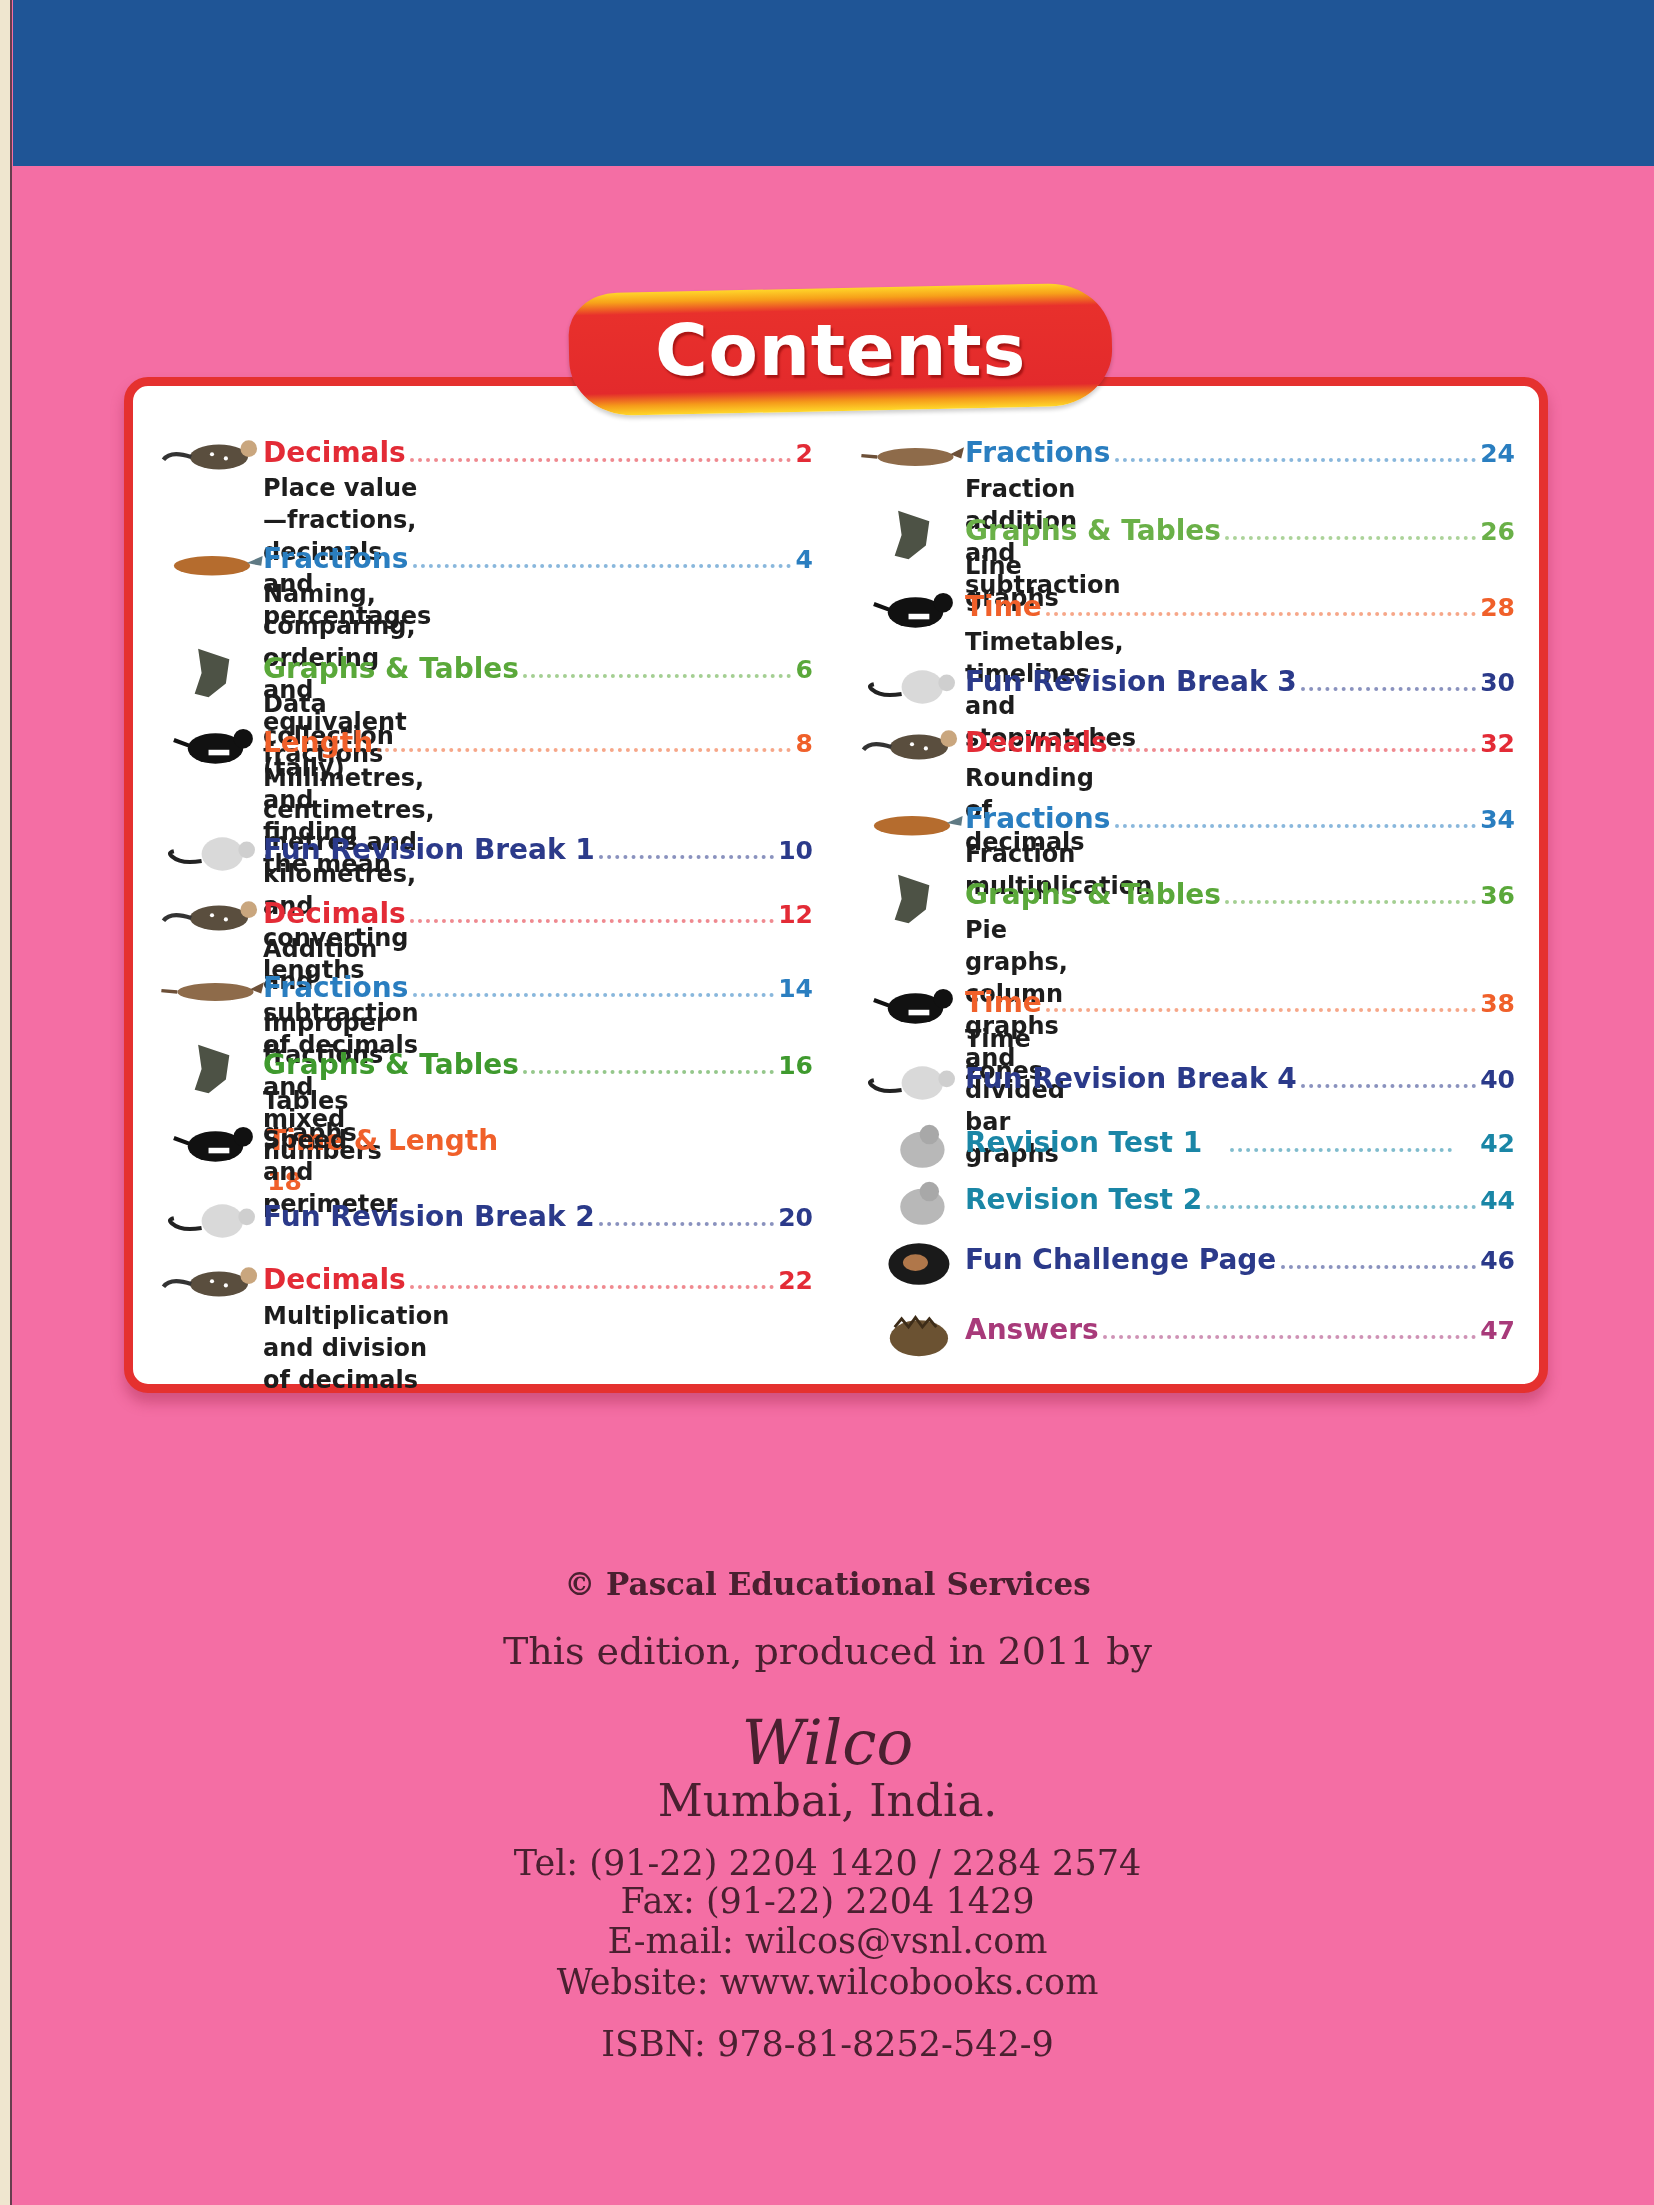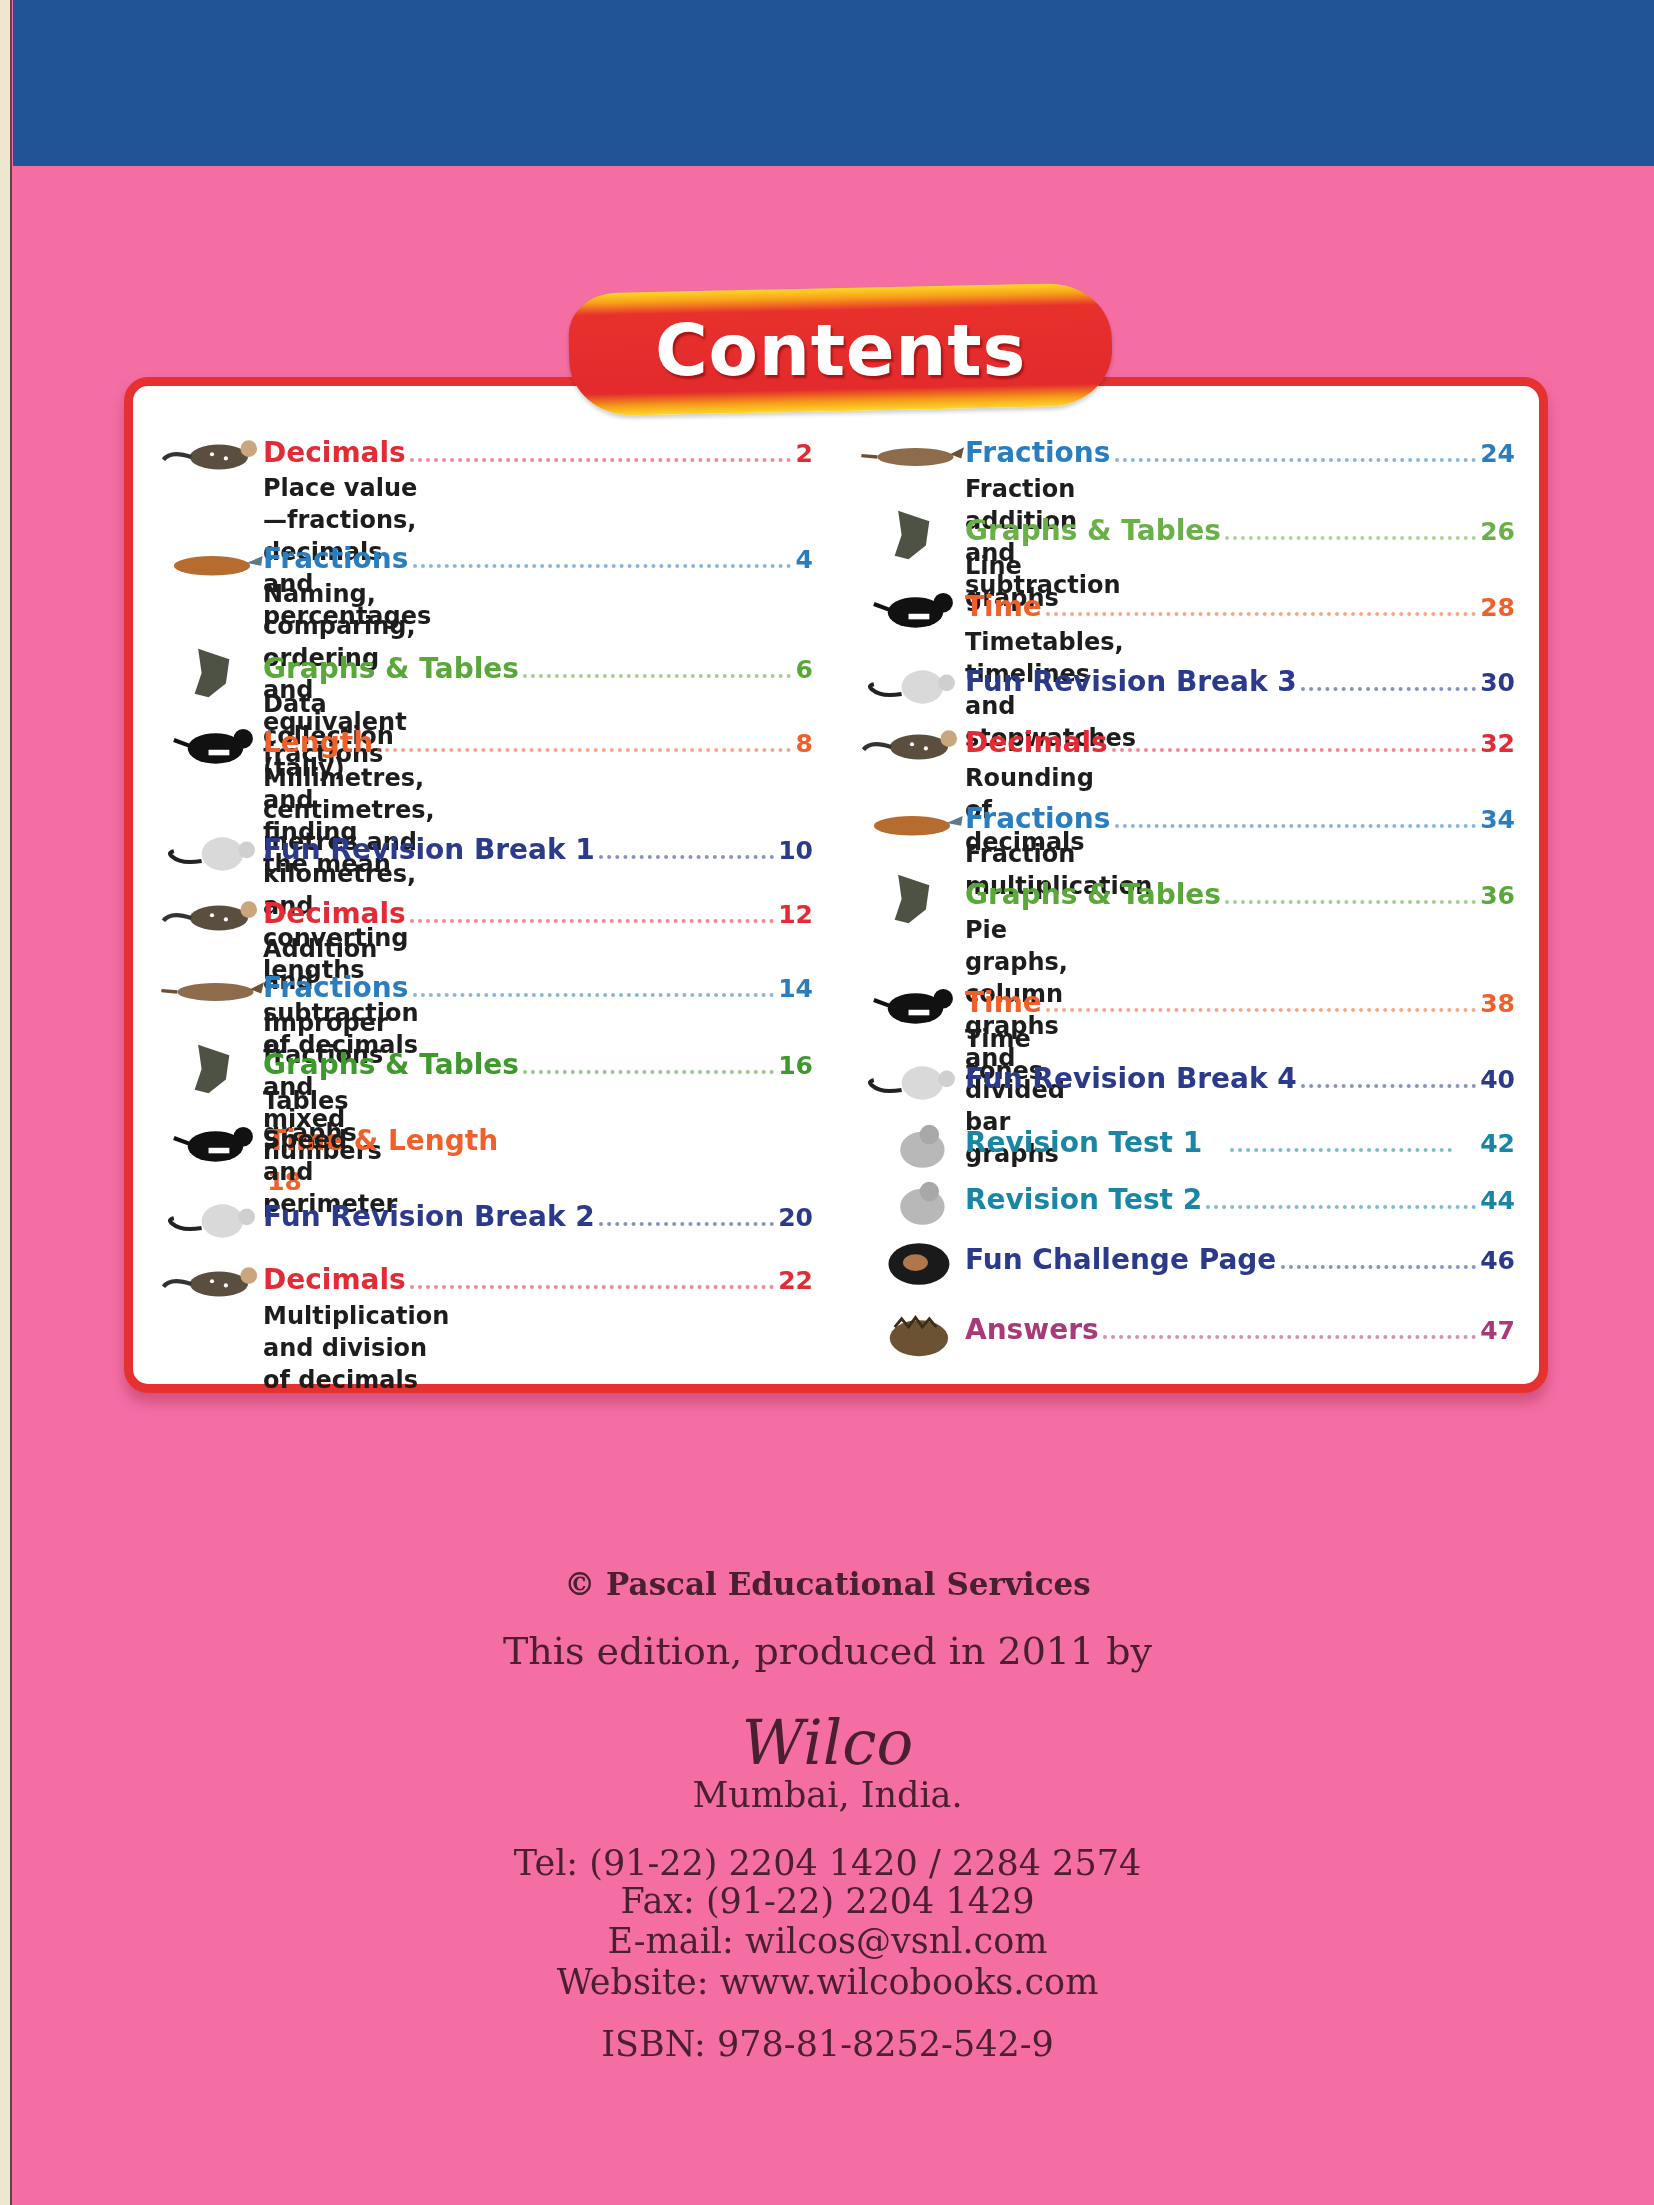--- a/index.html
+++ b/index.html
@@ -339,19 +339,19 @@
         <span class="title" style="color: rgb(168, 58, 122);">Answers</span>
         <span class="dots" style="border-color: rgb(168, 58, 122);"></span>
         <span class="page" style="color: rgb(168, 58, 122);">47</span>
       </div>
     </div>
   </div>
 
 <div class="pub" style="top:1566px;font-size:31px;font-weight:bold;">© Pascal Educational Services</div>
 <div class="pub" style="top:1629px;font-size:38px;">This edition, produced in 2011 by</div>
 <div class="pub" style="top:1707px;font-size:61px;font-style:italic;font-family:'DejaVu Serif', serif;">Wilco</div>
-<div class="pub" style="top:1775px;font-size:35px;">Mumbai, India.</div>
+<div class="pub" style="top:1775px;font-size:44px;">Mumbai, India.</div>
 <div class="pub" style="top:1843px;font-size:35px;">Tel: (91-22) 2204 1420 / 2284 2574</div>
 <div class="pub" style="top:1881px;font-size:35px;">Fax: (91-22) 2204 1429</div>
 <div class="pub" style="top:1921px;font-size:35px;">E-mail: wilcos@vsnl.com</div>
 <div class="pub" style="top:1962px;font-size:35px;">Website: www.wilcobooks.com</div>
 <div class="pub" style="top:2024px;font-size:35px;">ISBN: 978-81-8252-542-9</div>
 
 
 </body></html>

